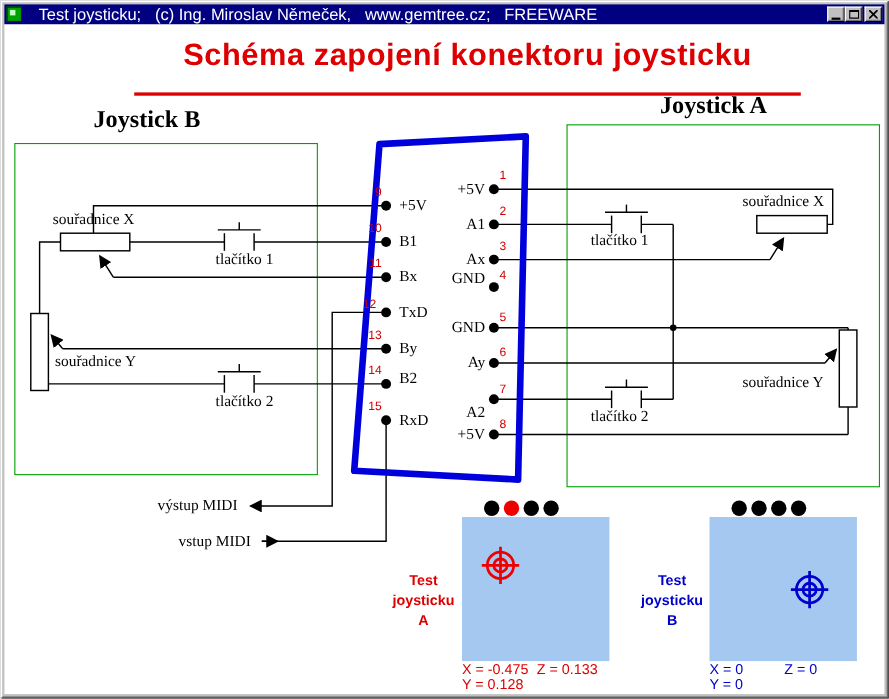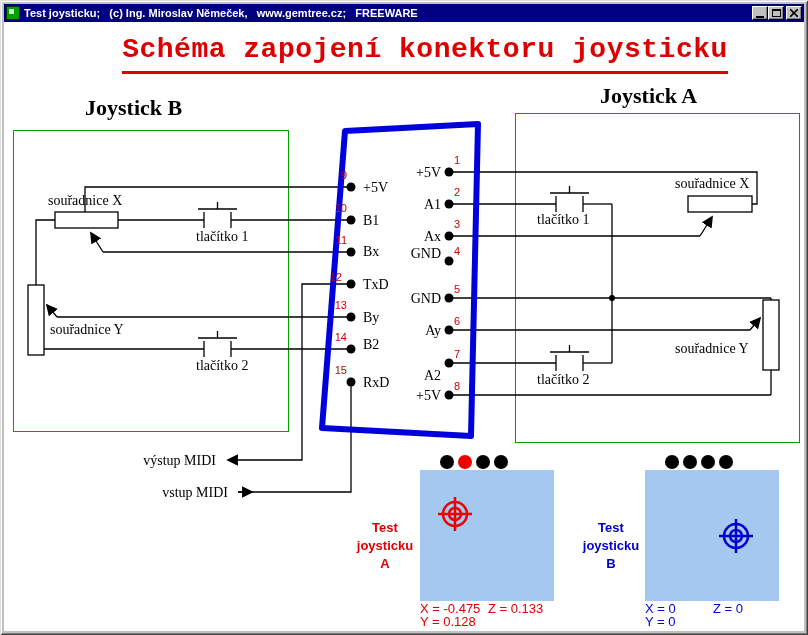--- a/index.html
+++ b/index.html
@@ -10,34 +10,34 @@
     box-shadow:inset 1px 1px 0 #dfdfdf, inset -1px -1px 0 #404040,
                inset 2px 2px 0 #ffffff, inset -2px -2px 0 #808080;
   }
   .titlebar{
     position:absolute;left:4px;top:4px;width:800px;height:18px;background:#000080;
     display:flex;align-items:center;padding:0 2px;box-sizing:border-box;z-index:5;
   }
   .app-icon{width:14px;height:14px;background:#00a000;border:1px solid #003000;
     box-sizing:border-box;position:relative;flex:0 0 auto}
   .app-icon::after{content:"";position:absolute;left:2px;top:2px;width:5px;height:5px;background:#c0ffc0}
-  .title-text{color:#fff;font-size:11px;font-weight:bold;white-space:pre;margin-left:4px;flex:1;
+  .title-text{color:#fff;font-size:15px;font-weight:normal;white-space:pre;margin-left:15px;flex:1;
     overflow:hidden}
   .tb-btn{width:16px;height:14px;background:#c0c0c0;flex:0 0 auto;
     border-top:1px solid #fff;border-left:1px solid #fff;
     border-right:1px solid #000;border-bottom:1px solid #000;
     box-shadow:inset -1px -1px 0 #808080;box-sizing:border-box;
     display:flex;align-items:center;justify-content:center}
   .g-min{width:8px;height:2px;background:#000;margin-top:7px}
   .g-max{width:9px;height:8px;border:1px solid #000;border-top-width:2px;box-sizing:border-box}
   .client{position:absolute;left:4px;top:22px;width:800px;height:609px;background:#fff;z-index:0}
   .heading{
     position:absolute;left:122px;top:34px;width:606px;text-align:center;z-index:3;
     font-size:28px;font-weight:bold;color:#dd0000;letter-spacing:.5px;
-    border-bottom:3px solid #dd0000;padding-bottom:6px;font-family:Liberation Mono, monospace;
+    border-bottom:3px solid #dd0000;padding-bottom:18px;
   }
   .jhead{position:absolute;font-family:"Liberation Serif",serif;font-size:22px;font-weight:bold;
     color:#000;z-index:3;white-space:nowrap}
   .gbox{position:absolute;border:1px solid #00a000;box-sizing:border-box;z-index:1}
   .lbl{position:absolute;font-family:"Liberation Serif",serif;font-size:14px;line-height:15px;
     color:#000;z-index:3;white-space:nowrap}
   .lbl.r{text-align:right}
   .pnum{position:absolute;font-size:11px;line-height:12px;color:#cc0000;z-index:3;
     width:16px;text-align:right;white-space:nowrap}
   .pnum.pr{width:14px;text-align:left}

